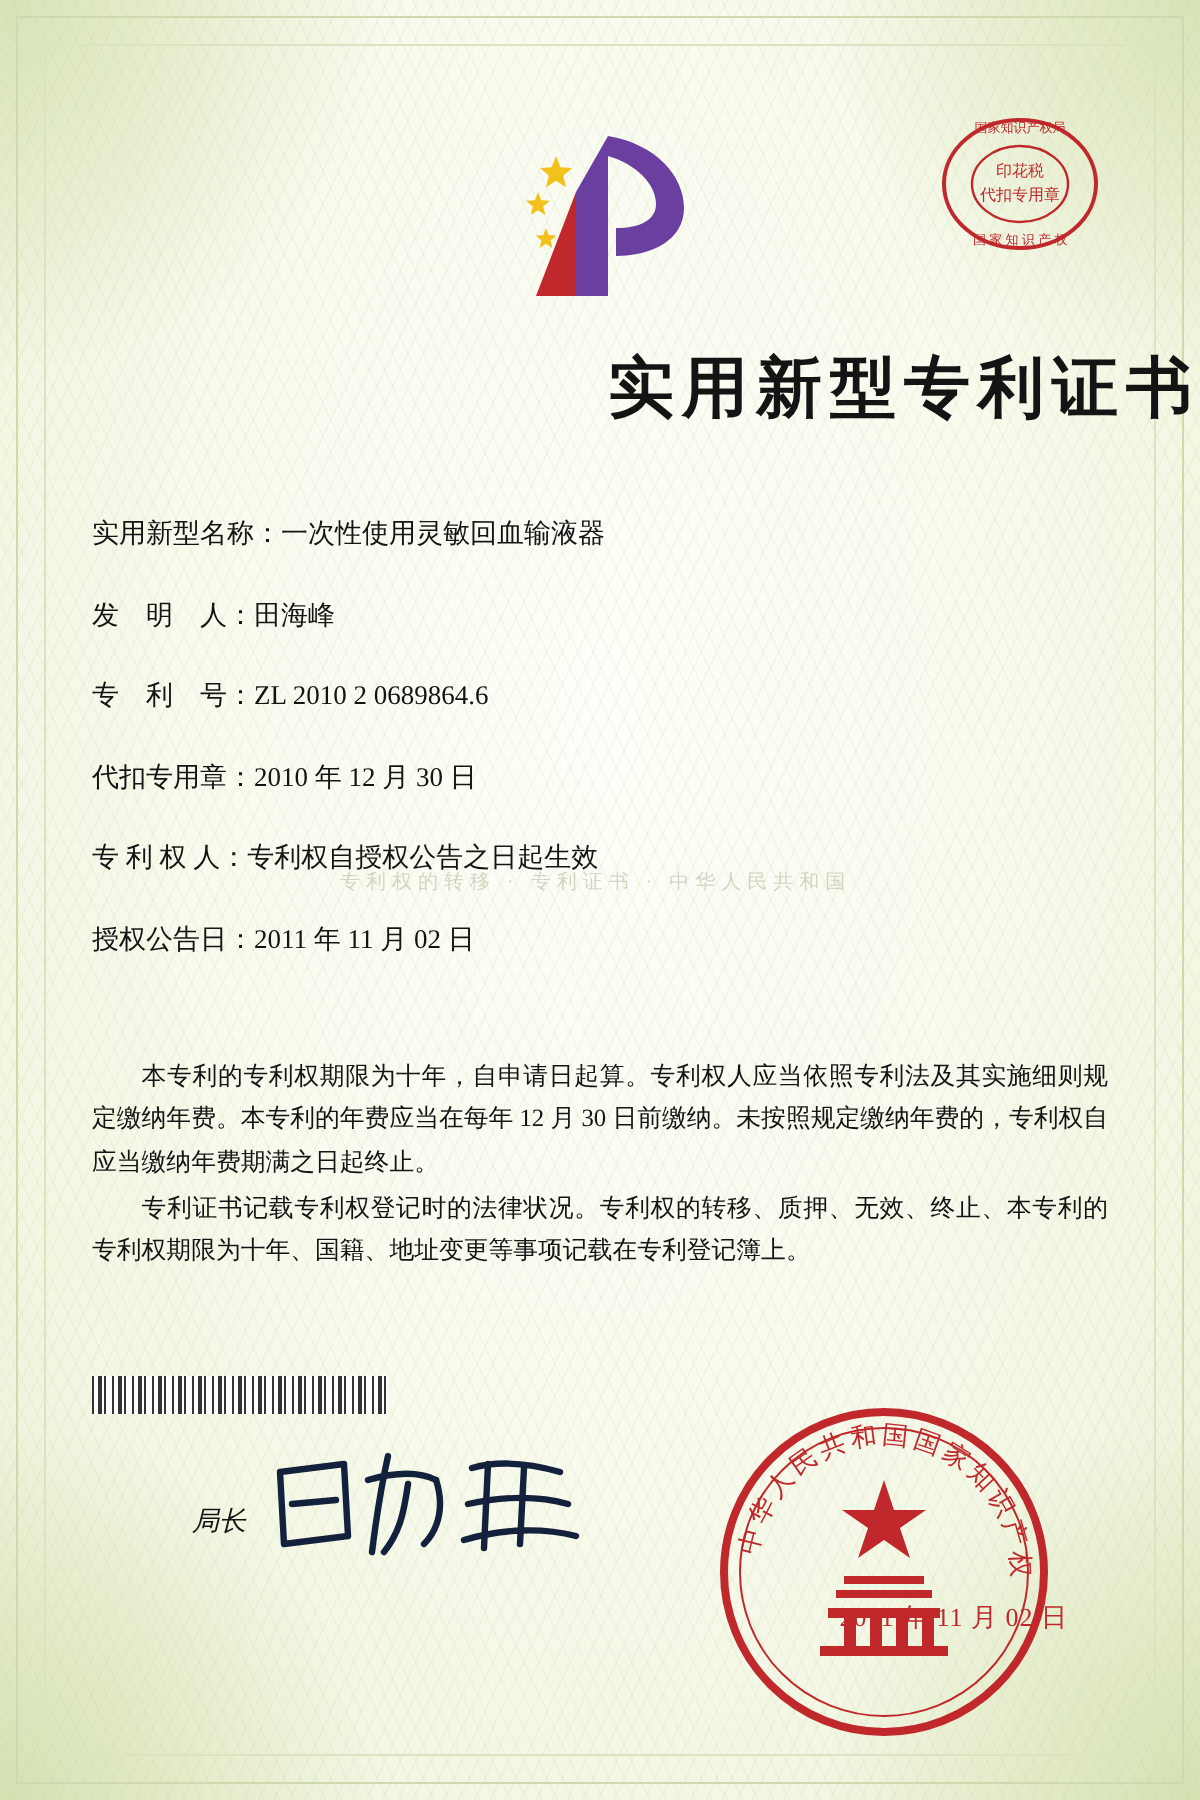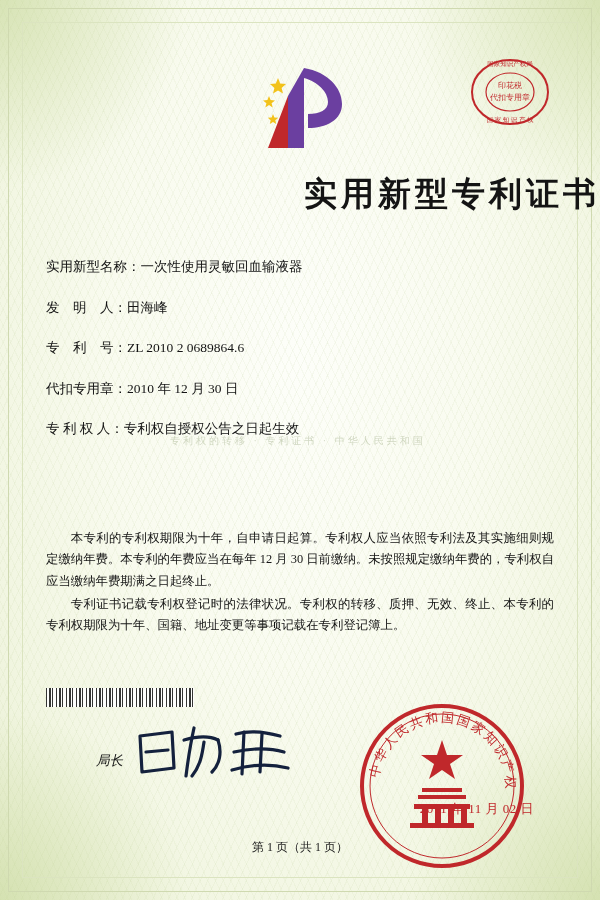--- a/index.html
+++ b/index.html
@@ -234,20 +234,23 @@
       <span class="field-label">发　明　人：</span><span class="field-value">田海峰</span>
     </div>
     <div class="field-row">
       <span class="field-label">专　利　号：</span><span class="field-value">ZL 2010 2 0689864.6</span>
     </div>
     <div class="field-row">
       <span class="field-label">代扣专用章：</span><span class="field-value">2010 年 12 月 30 日</span>
     </div>
     <div class="field-row">
       <span class="field-label">专 利 权 人：</span><span class="field-value">专利权自授权公告之日起生效</span>
+    </div>
+    <div class="field-row">
+      <span class="field-label">授权公告日：</span><span class="field-value">2011 年 11 月 02 日</span>
     </div>
   </div>
 
   <div class="body-text">
     <p>本专利的专利权期限为十年，自申请日起算。专利权人应当依照专利法及其实施细则规定缴纳年费。本专利的年费应当在每年 12 月 30 日前缴纳。未按照规定缴纳年费的，专利权自应当缴纳年费期满之日起终止。</p>
     <p>专利证书记载专利权登记时的法律状况。专利权的转移、质押、无效、终止、本专利的专利权期限为十年、国籍、地址变更等事项记载在专利登记簿上。</p>
   </div>
 
   <div class="barcode"></div>
 
@@ -286,15 +289,14 @@
       <rect x="54" y="123" width="64" height="5"></rect>
     </g>
     <path id="sealArc" d="M 22 86 A 64 64 0 0 1 150 86" fill="none"></path>
     <text font-size="13" fill="#c0282b" font-family="Liberation Serif, serif" letter-spacing="2.2">
       <textPath href="#sealArc" startOffset="4%">中华人民共和国国家知识产权局</textPath>
     </text>
   </svg>
 
   <div class="seal-date">2011 年 11 月 02 日</div>
 
-  <div class="footer">第 1 页（共 1 页）</div>
 
 </div>
 
 </body></html>

